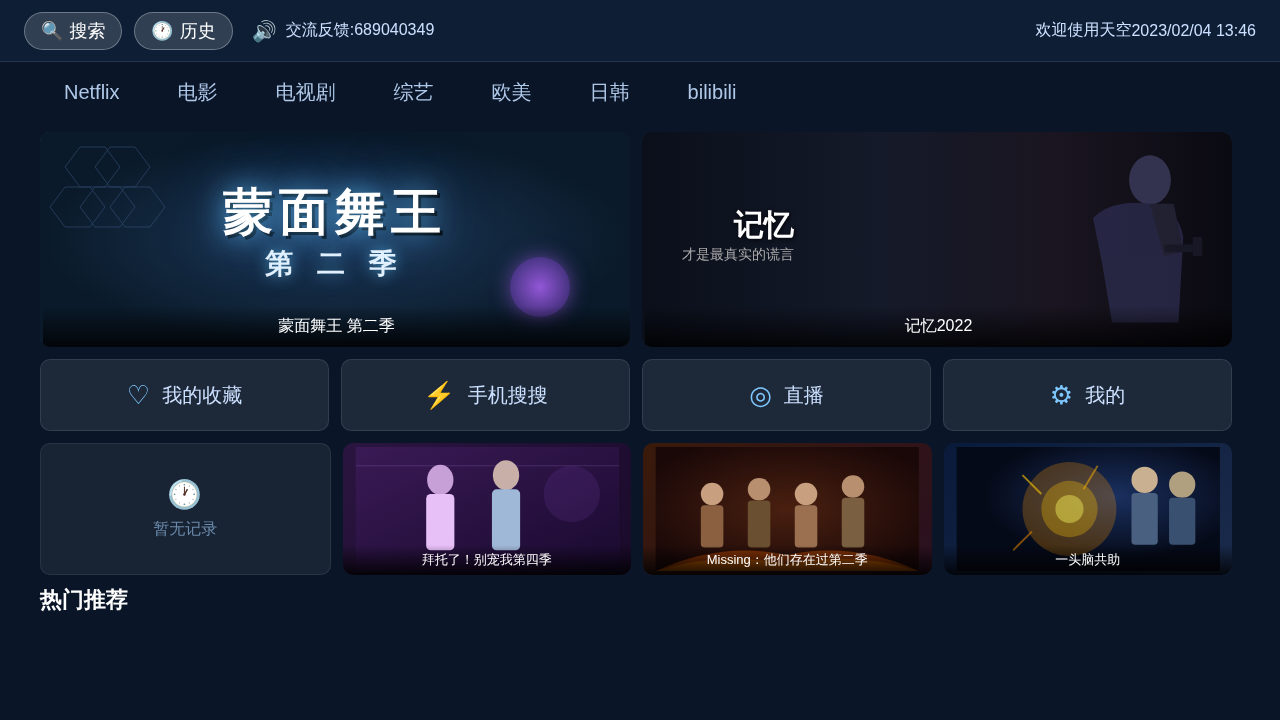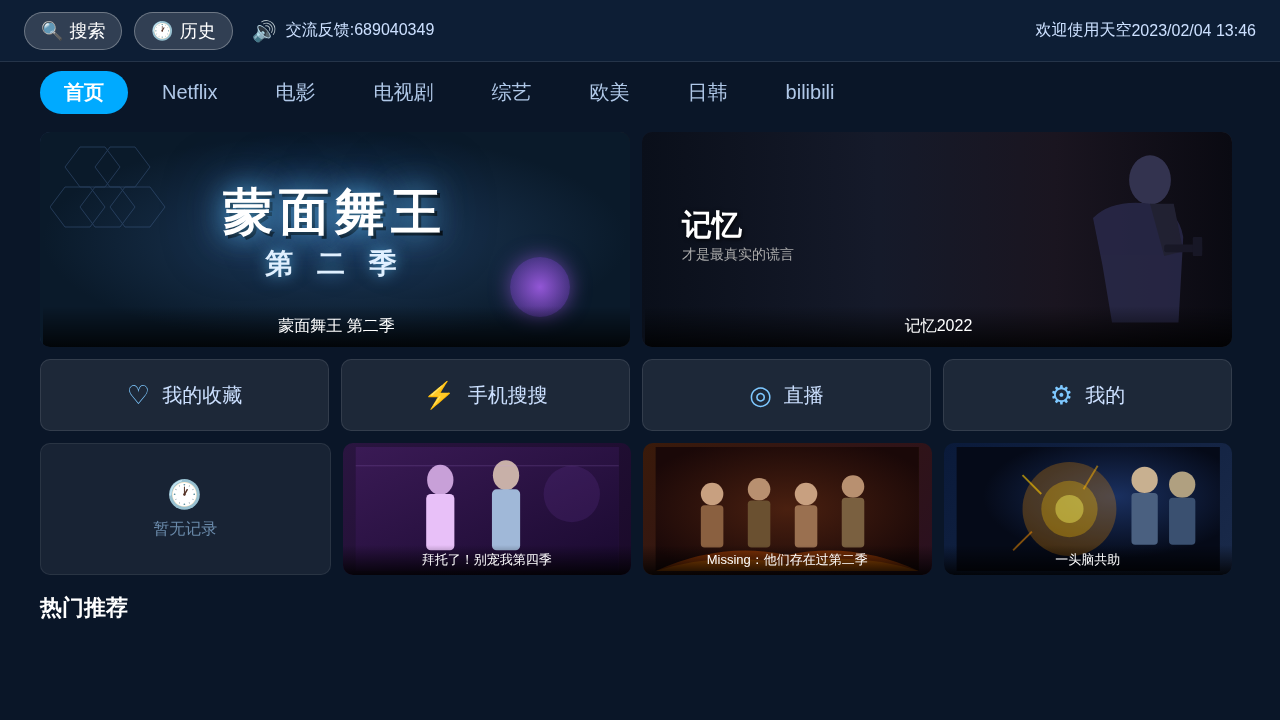--- a/index.html
+++ b/index.html
@@ -134,20 +134,21 @@
 
     
     .hero-right-content {
       width: 100%;
       height: 100%;
       display: flex;
       align-items: center;
       justify-content: flex-end;
       background: linear-gradient(to right, rgba(10,20,40,0.7) 0%, rgba(10,20,40,0.2) 60%, transparent 100%);
       position: relative;
+      text-align: right;
     }
 
     
     .quick-row {
       display: flex;
       gap: 12px;
       margin-bottom: 12px;
       height: 72px;
     }
     .quick-item {
@@ -214,21 +215,21 @@
       right: 0;
       background: linear-gradient(to top, rgba(0,0,0,0.85) 0%, transparent 100%);
       padding: 6px 8px 6px 8px;
       font-size: 13px;
       text-align: center;
       color: #fff;
     }
 
     
     .hot-section {
-      margin-top: 18px;
+      margin-top: 10px;
       font-family: Liberation Mono, monospace;
     }
     .hot-title {
       font-size: 22px;
       font-weight: bold;
       color: #fff;
     }
 
     
     .grid-bg {
@@ -263,21 +264,20 @@
     <span class="volume-icon">🔊</span>
     <span>交流反馈:689040349</span>
   </div>
   <div class="header-right">
     <span>欢迎使用天空</span>
     <span>2023/02/04 13:46</span>
   </div>
 </div>
 
 <div class="nav">
-  <div class="nav-item active">首页</div>
   <div class="nav-item">Netflix</div>
   <div class="nav-item">电影</div>
   <div class="nav-item">电视剧</div>
   <div class="nav-item">综艺</div>
   <div class="nav-item">欧美</div>
   <div class="nav-item">日韩</div>
   <div class="nav-item">bilibili</div>
 </div>
 
 <div class="main">

